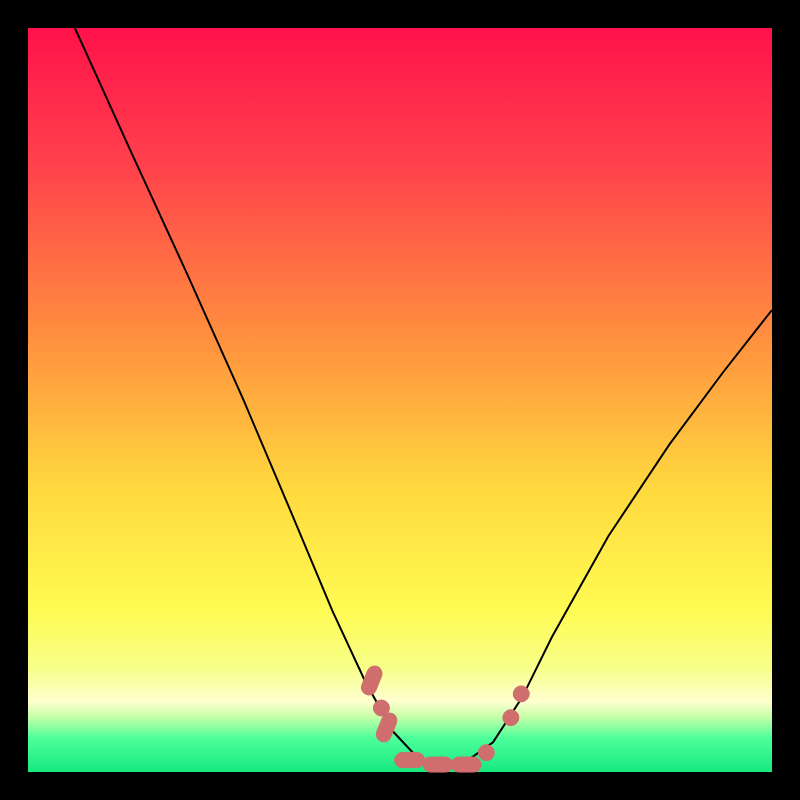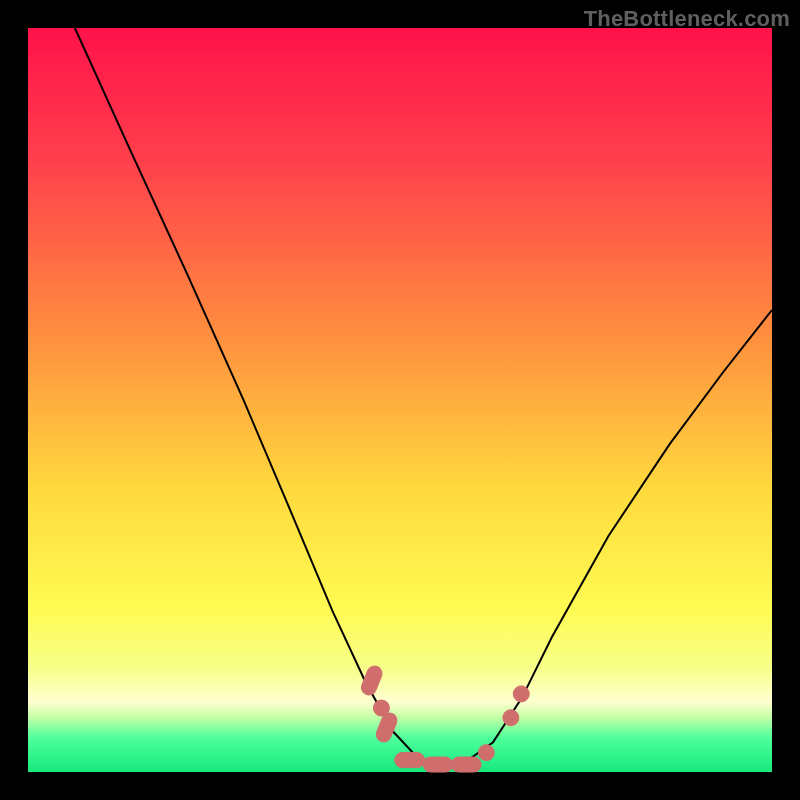--- a/index.html
+++ b/index.html
@@ -30,21 +30,20 @@
     left: 0;
     top: 0;
     width: 800px;
     height: 800px;
   }
 </style>
 </head>
 <body>
 
 <div class="stage">
-  <div class="watermark">TheBottleneck.com</div>
   <svg class="plot" viewBox="0 0 800 800">
     <defs>
       <linearGradient id="bg-grad" x1="0" y1="0" x2="0" y2="1">
           <stop offset="0.00%" stop-color="#ff124a"></stop>
           <stop offset="18.00%" stop-color="#ff404c"></stop>
           <stop offset="40.00%" stop-color="#ff8a3f"></stop>
           <stop offset="62.00%" stop-color="#ffd93e"></stop>
           <stop offset="78.00%" stop-color="#fffb52"></stop>
           <stop offset="86.00%" stop-color="#f7ff88"></stop>
           <stop offset="90.50%" stop-color="#ffffd0"></stop>

